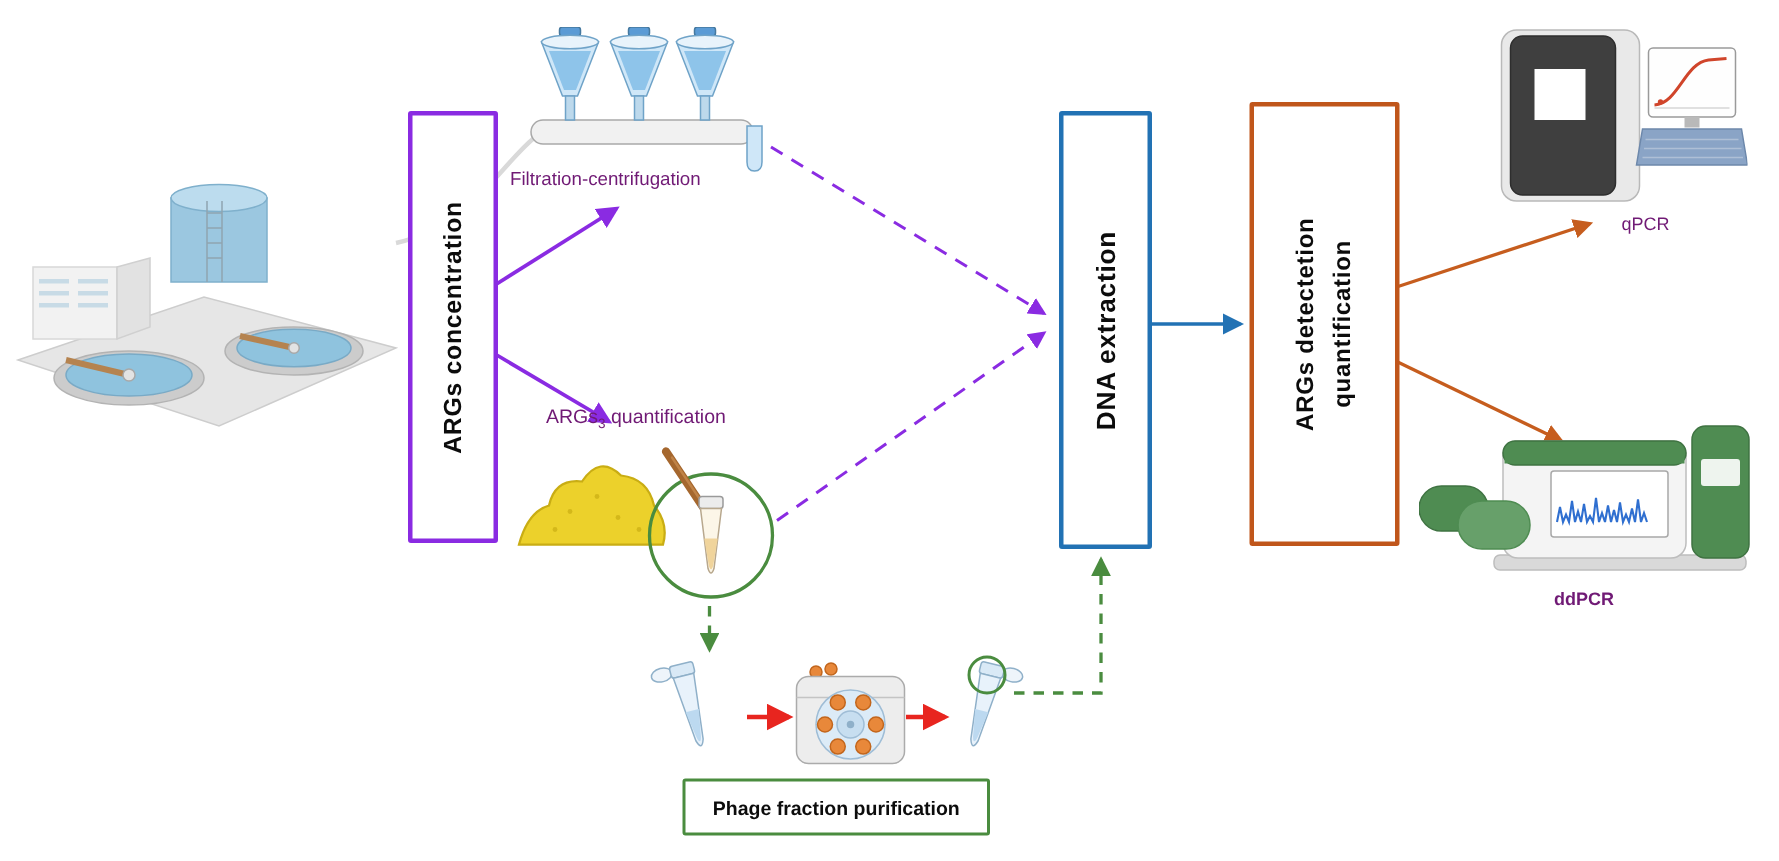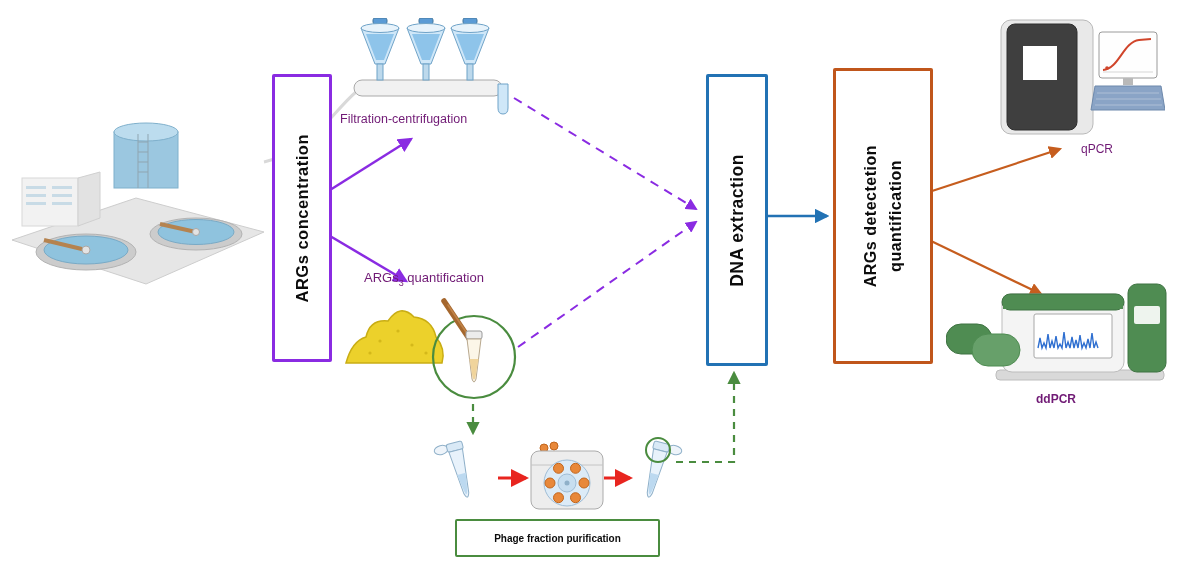--- a/index.html
+++ b/index.html
@@ -9,21 +9,21 @@
   .illus{position:absolute;z-index:2;}
   .vbox{position:absolute;z-index:3;background:#fff;display:flex;align-items:center;justify-content:center;border-radius:2px;}
   .vtext{writing-mode:vertical-rl;transform:rotate(180deg);white-space:nowrap;font-weight:700;color:#0c0c0c;letter-spacing:.5px;}
   #box-args-conc{left:272px;top:74px;width:54px;height:282px;border:3px solid #8a2be2;}
   #box-args-conc .vtext{font-size:16.5px;}
   #box-dna{left:706px;top:74px;width:56px;height:286px;border:3px solid #2272b4;}
   #box-dna .vtext{font-size:17.5px;}
   #box-detect{left:833px;top:68px;width:94px;height:290px;border:3px solid #c0561b;gap:7px;}
   #box-detect .vtext{font-size:16px;}
   #box-phage{left:455px;top:519px;width:201px;height:34px;border:2px solid #4a8c3f;z-index:3;}
-  #box-phage span{font-weight:700;font-size:10px;color:#0c0c0c;}
+  #box-phage span{font-weight:700;font-size:13px;color:#0c0c0c;}
   .lbl{position:absolute;z-index:3;color:#701a75;}
   #lbl-filtration{left:340px;top:112px;font-size:12.5px;}
   #lbl-floc{left:364px;top:270px;font-size:13px;}
   #lbl-qpcr{left:1070px;top:142px;font-size:12px;margin-left:11px;}
   #lbl-ddpcr{left:1036px;top:392px;font-size:12px;font-weight:bold;}
   sub{font-size:9px;}
 </style>
 </head>
 <body>
 

